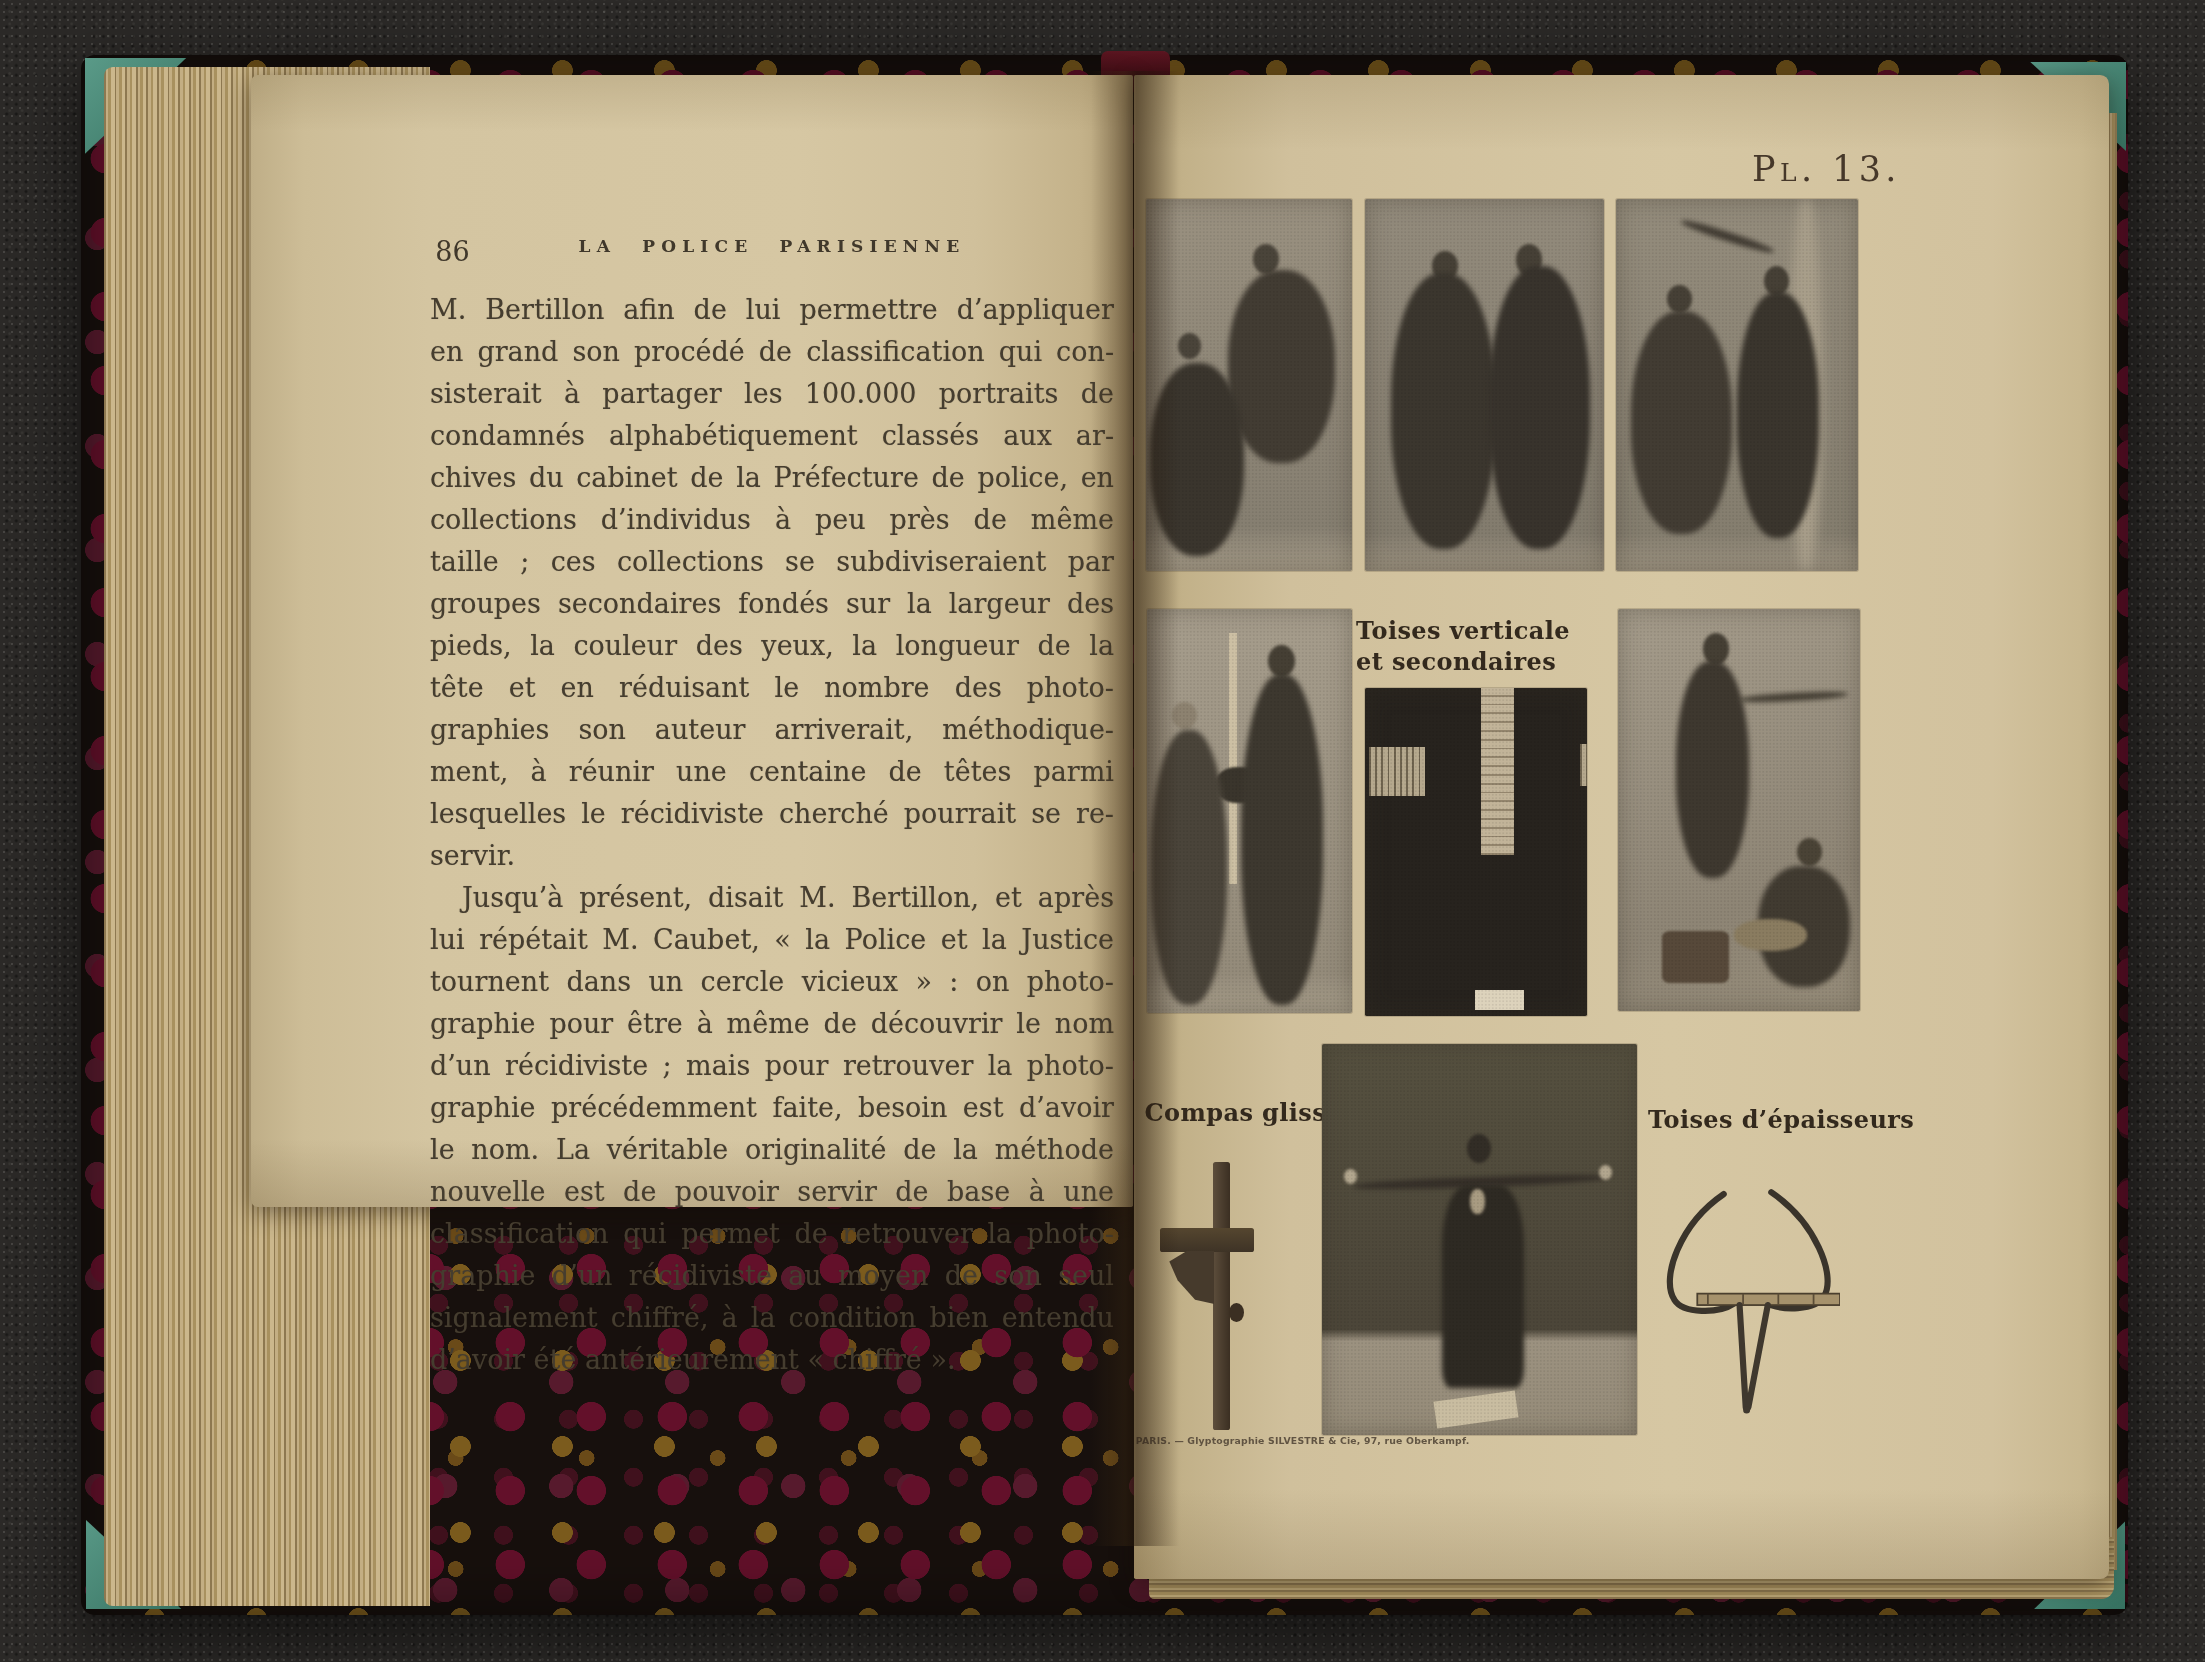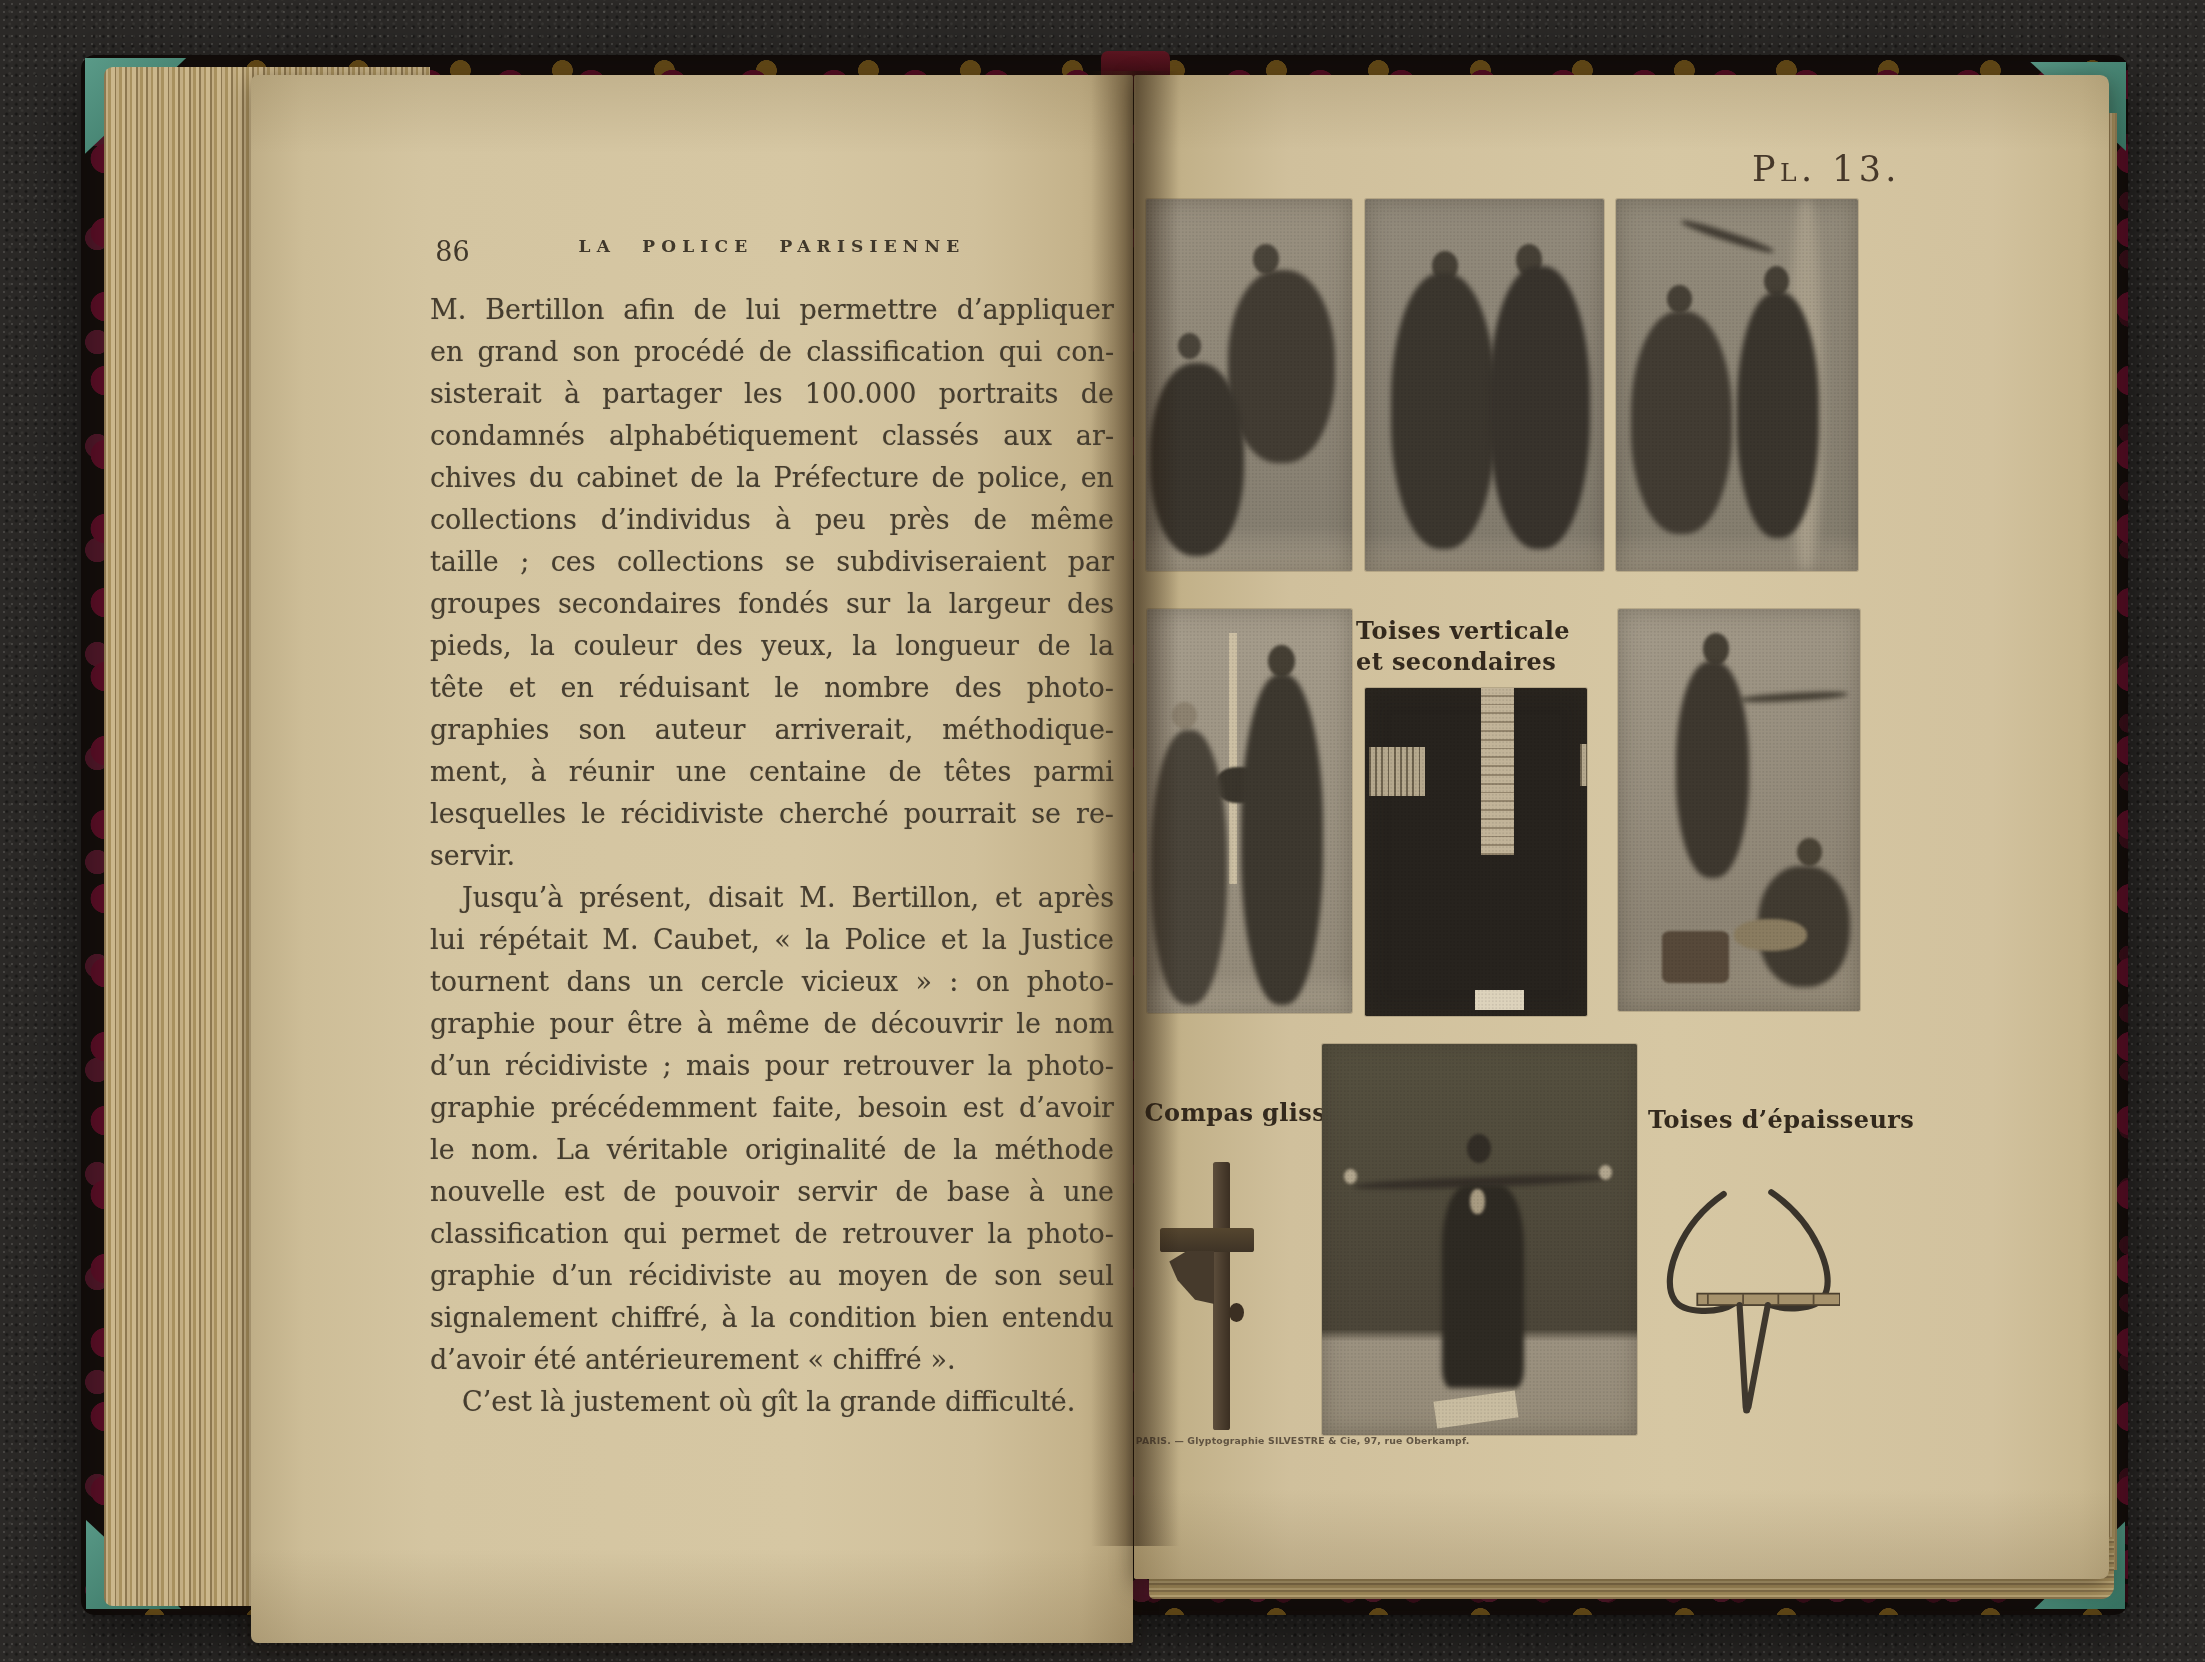--- a/index.html
+++ b/index.html
@@ -48,21 +48,21 @@
   }
   .stack-bottom{
     left:1149px;top:1537px;width:965px;height:62px;border-radius:0 0 12.4px 5.3px;
     background-image:repeating-linear-gradient(0deg,#8d7850 0 1.8px,#bda877 1.8px 4.4px,#a8915f 4.4px 7px);
   }
   .spine-sliver{left:1101px;top:51px;width:69px;height:41px;border-radius:7px;background:linear-gradient(180deg,#5a1520,#30090f);}
 
   
   .page{box-shadow:0 5.3px 23px rgba(20,10,5,.45);}
   .page-left{
-    left:251px;top:75px;width:882px;height:1568px;border-radius:7px 1.8px 1.8px 7px;
+    left:251px;top:75px;width:882px;height:1132px;border-radius:7px 1.8px 1.8px 7px;
     background-color:#d4c5a1;
     background-image:
       linear-gradient(180deg,rgba(120,100,60,.20) 0,rgba(0,0,0,0) 5%,rgba(0,0,0,0) 94%,rgba(110,90,55,.24) 100%),
       linear-gradient(90deg,#bfae87 0%,#cdbd97 6%,#d4c5a1 20%,#d6c7a3 62%,#d0c09b 82%,#c4b28a 94%,#ad9a72 100%);
   }
   .page-right{
     left:1134px;top:75px;width:975px;height:1504px;border-radius:1.8px 8.8px 8.8px 1.8px;
     background-color:#d4c5a1;
     background-image:
       linear-gradient(180deg,rgba(120,100,60,.20) 0,rgba(0,0,0,0) 5%,rgba(0,0,0,0) 94%,rgba(110,90,55,.22) 100%),
@@ -149,21 +149,20 @@
     <div class="ln">tournent dans un cercle vicieux » : on photo-</div>
     <div class="ln">graphie pour être à même de découvrir le nom</div>
     <div class="ln">d’un récidiviste ; mais pour retrouver la photo-</div>
     <div class="ln">graphie précédemment faite, besoin est d’avoir</div>
     <div class="ln">le nom. La véritable originalité de la méthode</div>
     <div class="ln">nouvelle est de pouvoir servir de base à une</div>
     <div class="ln">classification qui permet de retrouver la photo-</div>
     <div class="ln">graphie d’un récidiviste au moyen de son seul</div>
     <div class="ln">signalement chiffré, à la condition bien entendu</div>
     <div class="ln end">d’avoir été antérieurement « chiffré ».</div>
-    <div class="ln ind end">C’est là justement où gît la grande difficulté.</div>
   </div>
 </div>
 
 <div class="abs page page-right">
   <div class="abs plate-label">Pl. 13.</div>
 
   <div class="photo" style="left:11.5px;top:124px;width:206px;height:372px;background-image:linear-gradient(180deg,#9a9180,#867f71 88%,#a49a87);">
     <div class="fg hd" style="left:52%;top:12%;width:26.5px;height:30px;background:#4a443a;"></div>
     <div class="fg" style="left:40%;top:19%;width:52%;height:52%;background:#423c33;"></div>
     <div class="fg hd" style="left:16%;top:36%;width:23px;height:26.5px;background:#4a443a;"></div>

